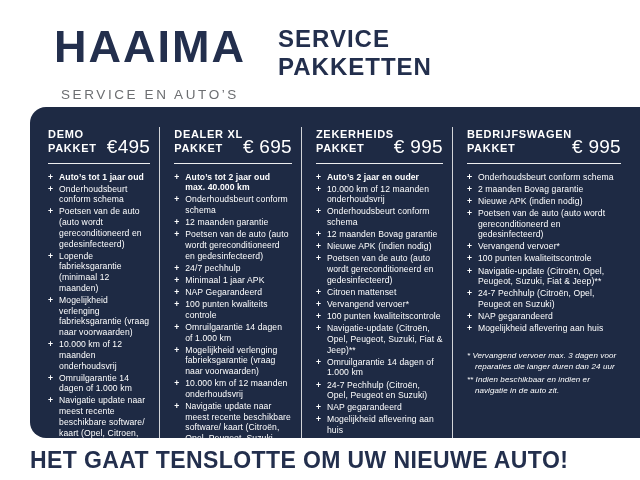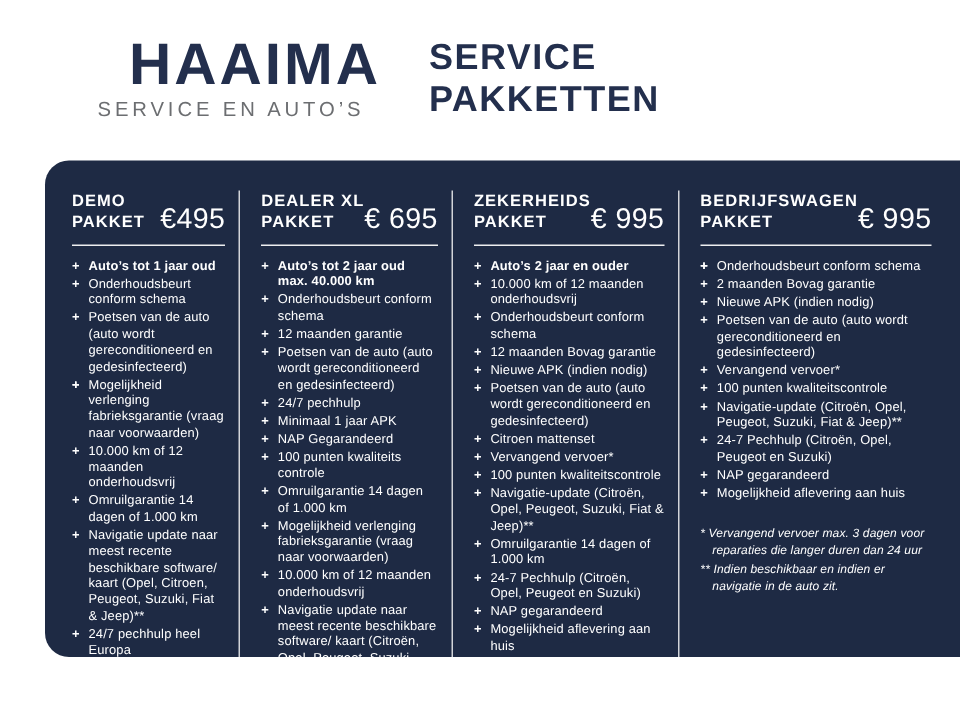--- a/index.html
+++ b/index.html
@@ -20,33 +20,32 @@
 
   
   .header{
     display:flex;
     align-items:flex-start;
     padding:24px 0 0 54px;
     height:107px;
   }
   .logo{ text-align:center; }
   .logo-title{
-    font-size:39px;
+    font-size:45px;
     font-weight:800;
     letter-spacing:2px;
     line-height:1.0;
     color:var(--navy);
-    margin-left:32px;
   }
   .logo-subtitle{
     font-size:13.5px;
     font-weight:400;
     letter-spacing:2.6px;
     color:var(--gray);
-    margin-top:2px;
+    margin-top:18px;
     white-space:nowrap;
   }
   .page-title{
     margin-left:32px;
     margin-top:1px;
     font-size:24px;
     font-weight:800;
     letter-spacing:1px;
     line-height:1.15;
     color:var(--navy);
@@ -152,21 +151,21 @@
         <span>DEMO</span><br>
         <span>PAKKET</span>
       </div>
       <div class="pkg-price">€495</div>
     </div>
     <div class="pkg-divider"></div>
     <div class="pkg-items">
           <div class="pkg-item"><span class="plus">+</span><span>Auto’s tot 1 jaar oud</span></div>
           <div class="pkg-item"><span class="plus">+</span><span>Onderhoudsbeurt conform schema</span></div>
           <div class="pkg-item"><span class="plus">+</span><span>Poetsen van de auto (auto wordt gereconditioneerd en gedesinfecteerd)</span></div>
-          <div class="pkg-item"><span class="plus">+</span></div>
+          <div class="pkg-item"><span class="plus">+</span><span>Lopende fabrieksgarantie (minimaal 12 maanden)</span></div>
           <div class="pkg-item"><span class="plus">+</span><span>Mogelijkheid verlenging fabrieksgarantie (vraag naar voorwaarden)</span></div>
           <div class="pkg-item"><span class="plus">+</span><span>10.000 km of 12 maanden onderhoudsvrij</span></div>
           <div class="pkg-item"><span class="plus">+</span><span>Omruilgarantie 14 dagen of 1.000 km</span></div>
           <div class="pkg-item"><span class="plus">+</span><span>Navigatie update naar meest recente beschikbare software/ kaart (Opel, Citroen, Peugeot, Suzuki, Fiat &amp; Jeep)**</span></div>
           <div class="pkg-item"><span class="plus">+</span><span>24/7 pechhulp heel Europa</span></div>
         </div>
     <div class="pkg-footnotes"></div>
   </section>
 
   <section class="pkg-col">
@@ -245,14 +244,15 @@
           <div class="pkg-item"><span class="plus">+</span><span>NAP gegarandeerd</span></div>
           <div class="pkg-item"><span class="plus">+</span><span>Mogelijkheid aflevering aan huis</span></div>
         </div>
     <div class="pkg-footnotes">
           <div class="footnote">* Vervangend vervoer max. 3 dagen voor reparaties die langer duren dan 24 uur</div>
           <div class="footnote">** Indien beschikbaar en indien er navigatie in de auto zit.</div>
         </div>
   </section>
 </div>
 
+  <div class="tagline">HET GAAT TENSLOTTE OM UW NIEUWE AUTO!</div>
 
 </div>
 
 </body></html>

